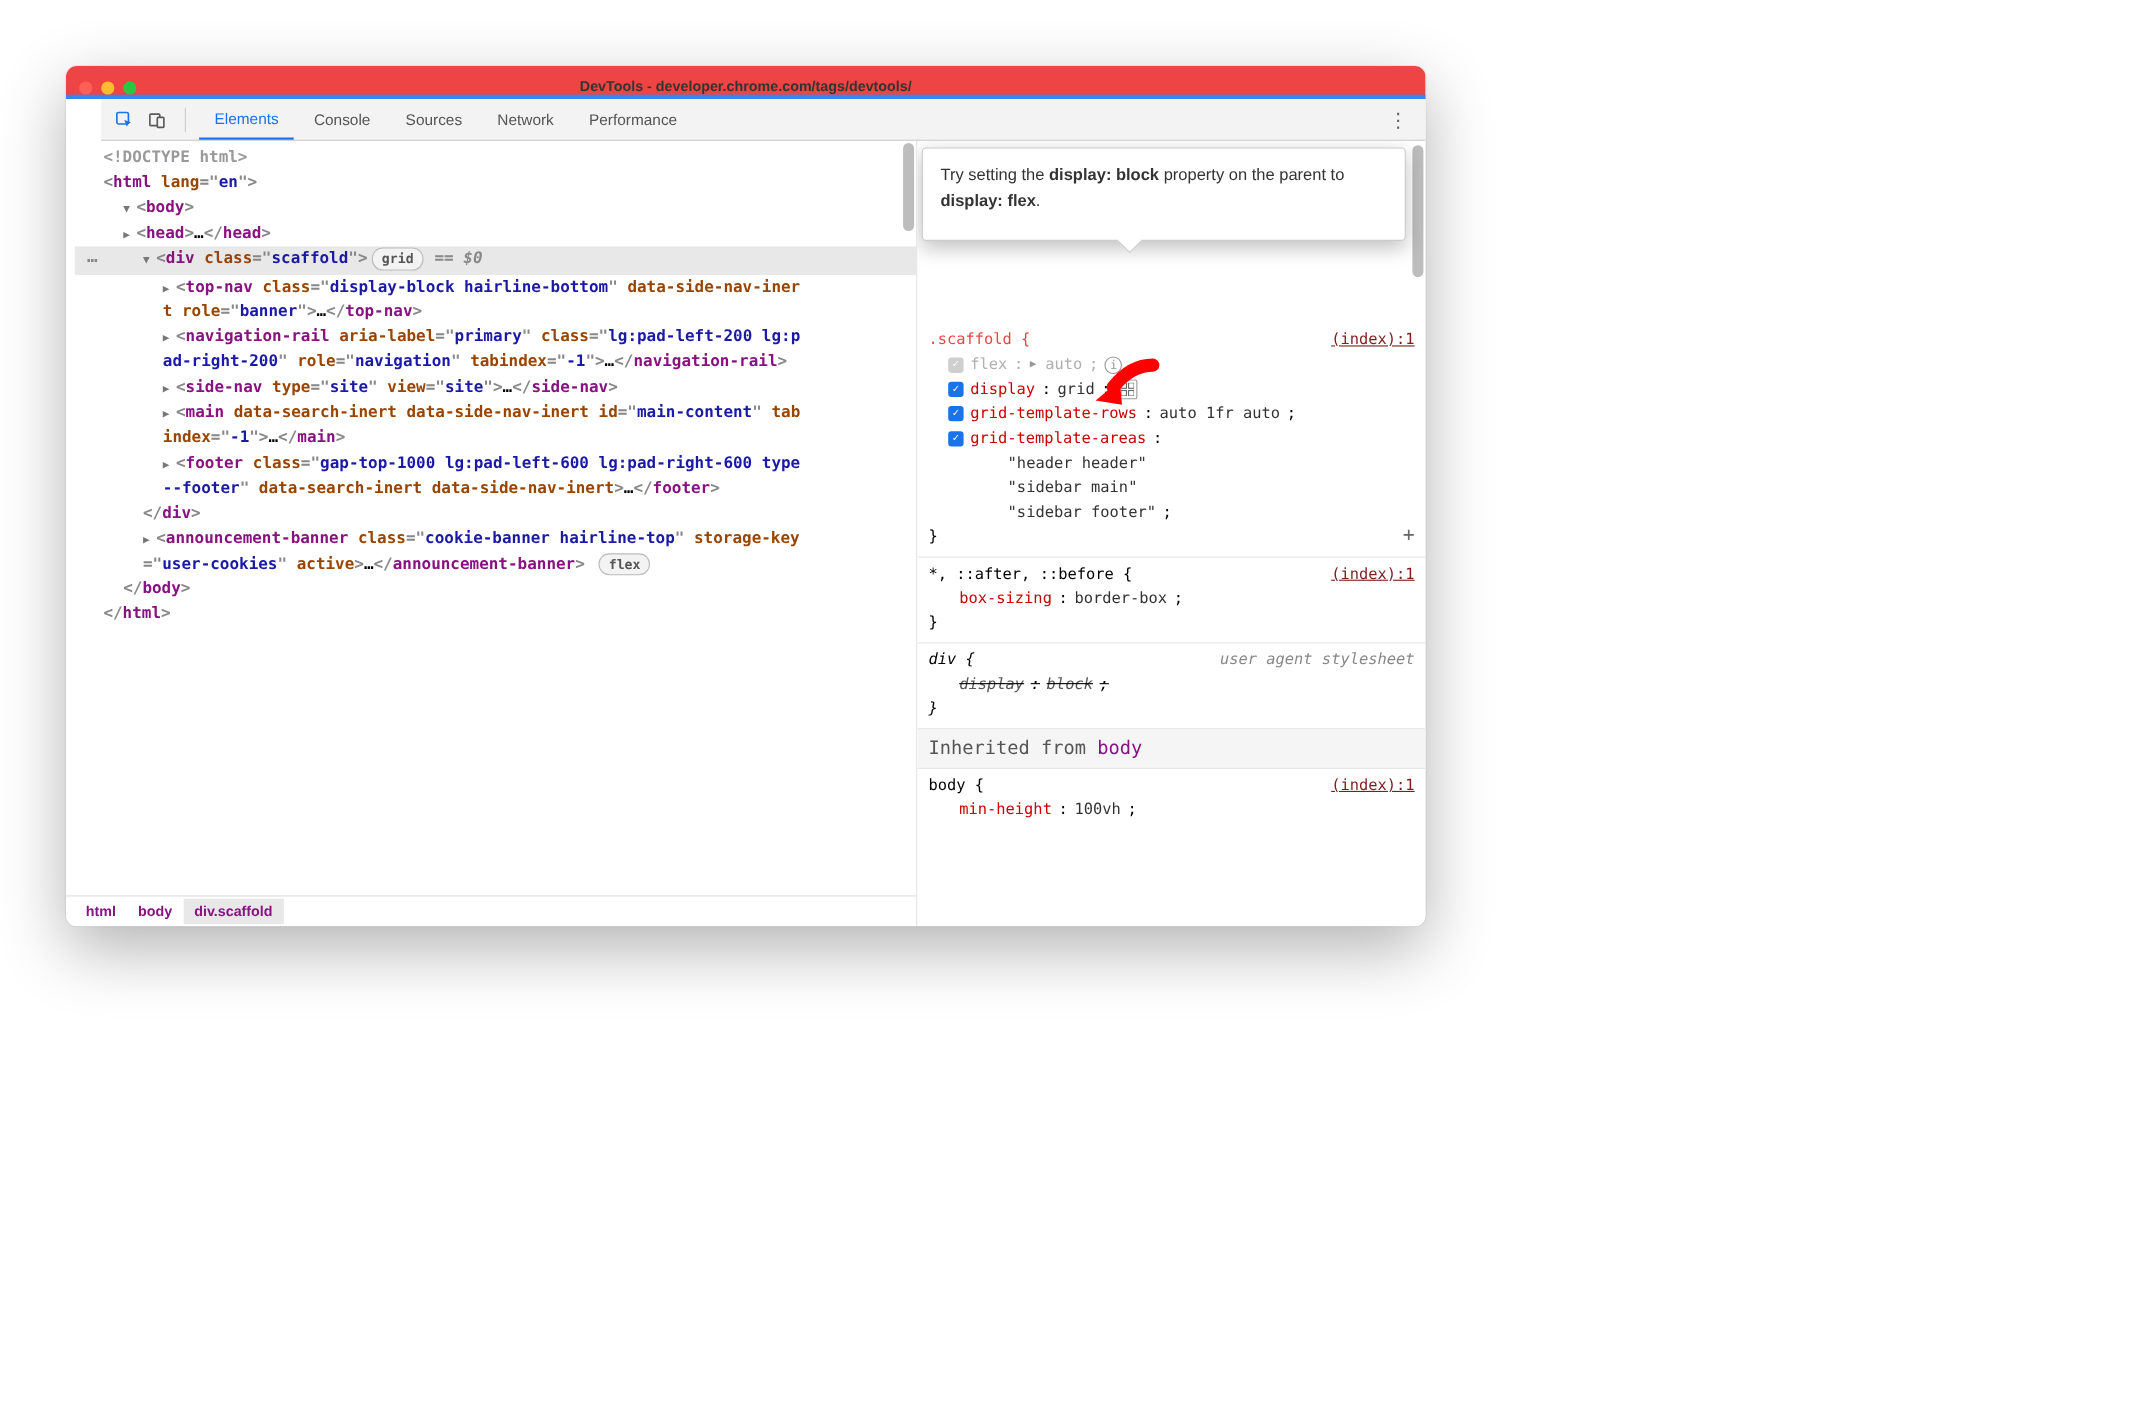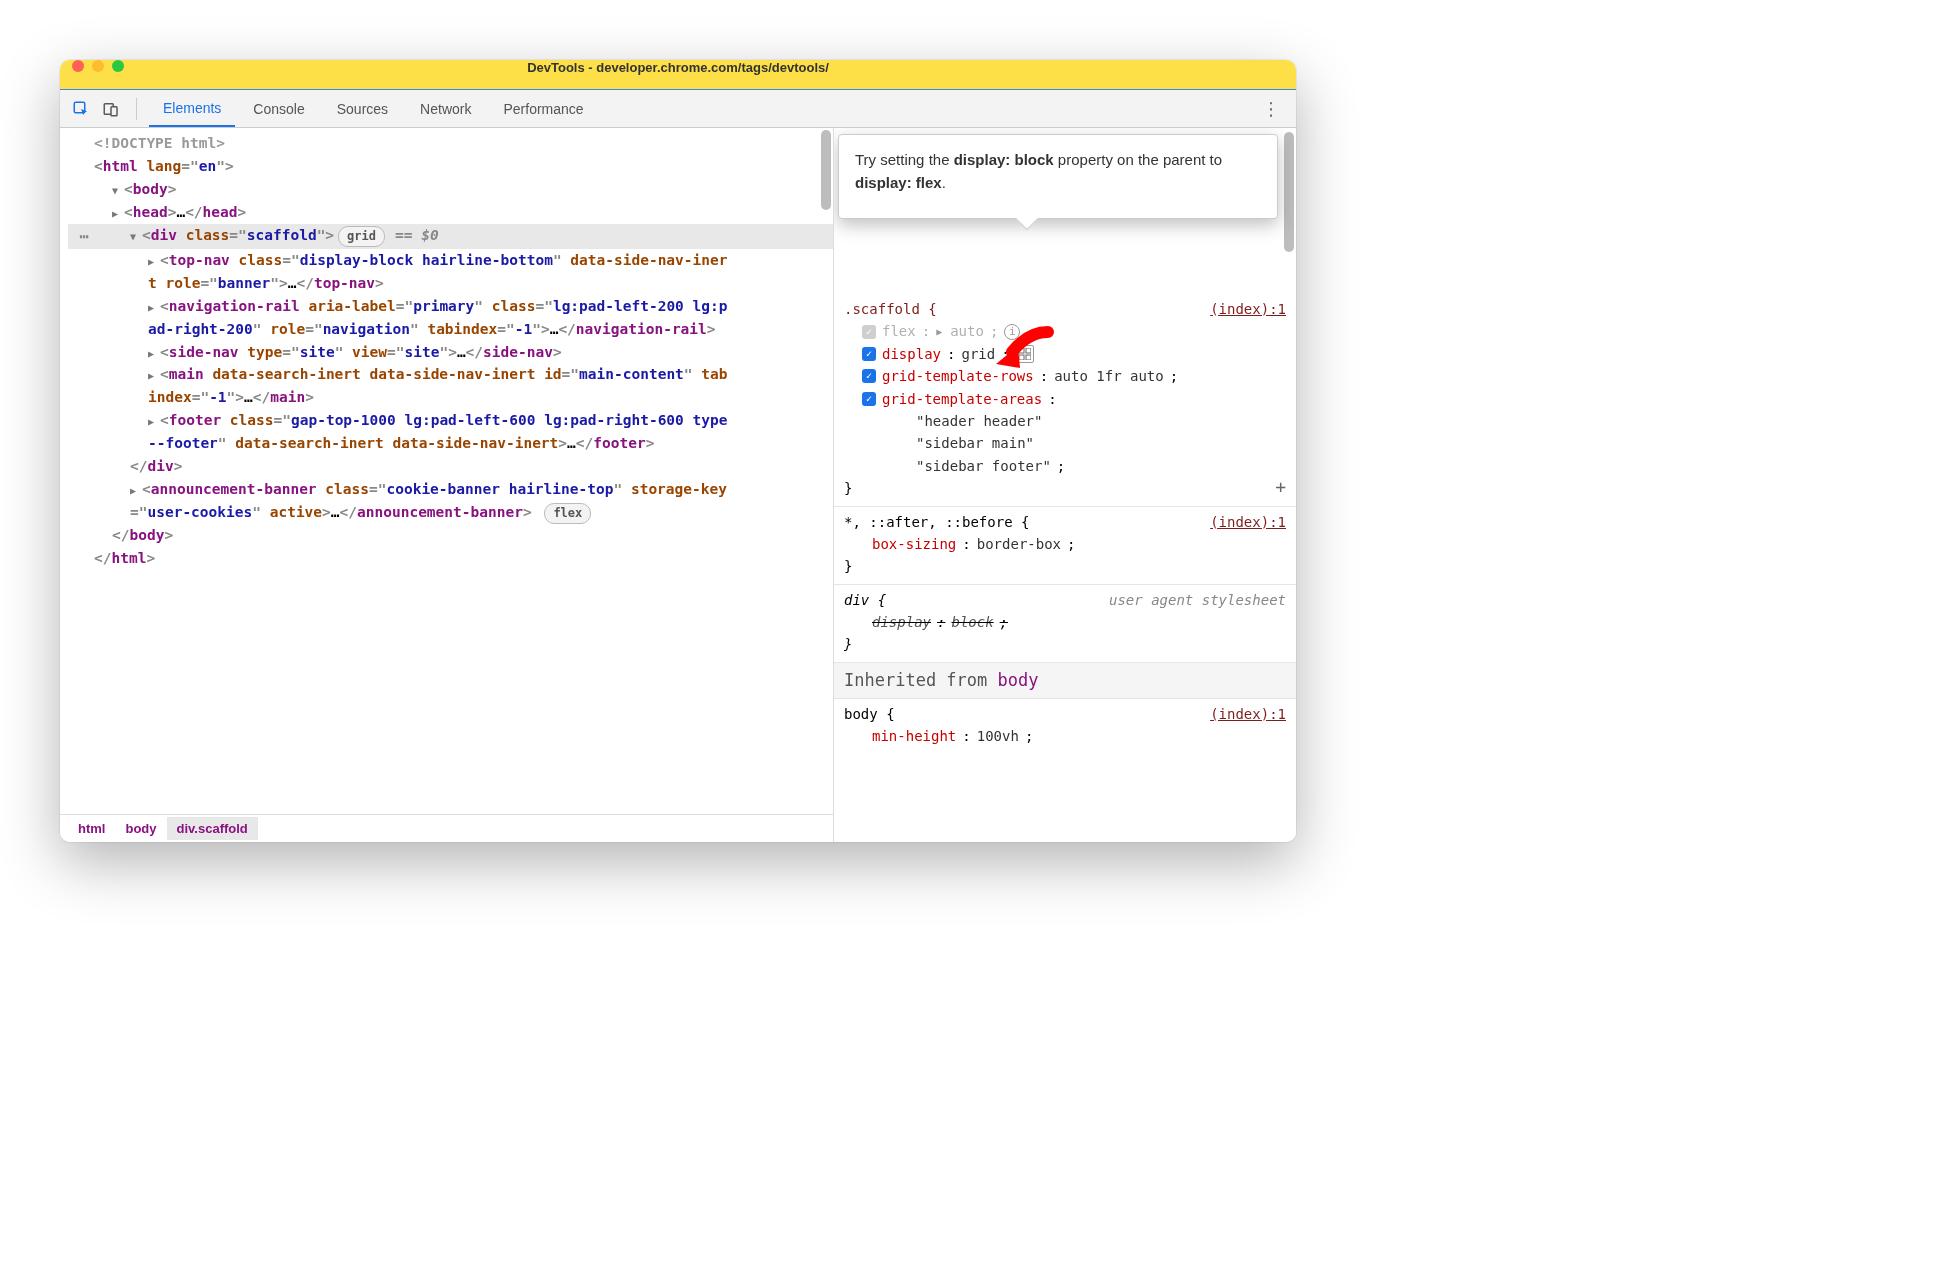--- a/index.html
+++ b/index.html
@@ -12,39 +12,39 @@
 .window {
   width: 1236px; height: 782px;
   background: #fff;
   border-radius: 10px;
   box-shadow: 0 20px 60px rgba(0,0,0,0.3), 0 0 0 1px rgba(0,0,0,0.05);
   overflow: hidden;
   display: flex; flex-direction: column;
   position: relative;
 }
 .titlebar {
-  height: 30px; background: #fde047;
-  display: flex; align-items: flex-start;
-  padding: 0 12px; border-bottom: 1px solid #3b82f6;
+  height: 30px; background: #ef4444;
+  display: flex; align-items: flex-end;
+  padding: 0 12px; border-bottom: 4px solid #3b82f6;
   position: relative;
 }
 .traffic { display: flex; gap: 8px; }
 .dot { width: 12px; height: 12px; border-radius: 50%; }
 .dot.red { background:#ff5f57; }
 .dot.yellow { background:#febc2e; }
 .dot.green { background:#28c840; }
 .titlebar-title {
   position: absolute; left:0; right:0; text-align:center;
   font-size: 13px; font-weight: 600; color:#333;
 }
 .toolbar {
   height: 38px; background:#f3f3f3;
   display:flex; align-items:center;
   border-bottom:1px solid #ccc;
-  padding:0 8px; gap:4px;
+  padding:0 8px; gap:4px;margin-left:32px;
 }
 .tool-icon { width:26px; height:26px; display:flex; align-items:center; justify-content:center; cursor:pointer; color:#5a5a5a;}
 .tool-icon svg { width:18px; height:18px; }
 .toolbar-sep { width:1px; height:22px; background:#ccc; margin:0 8px;}
 .tab { padding: 0 14px; height:100%; display:flex; align-items:center; font-size:14px; color:#555; cursor:pointer;}
 .tab.active { color:#1a73e8; border-bottom:2px solid #1a73e8; font-weight:500;}
 .kebab { margin-left:auto; font-size:18px; color:#666; padding:0 8px; cursor:pointer;}
 
 .panes { flex:1; display:flex; overflow:hidden; }
 .pane-left { flex:1; display:flex; flex-direction:column; background:#fff; border-right:1px solid #ddd; min-width:0;font-weight:bold;}
@@ -228,21 +228,21 @@
         <svg viewBox="0 0 70 60">
             <path d="M60 8 Q40 8 24 28" stroke="#ff0000" stroke-width="12" fill="none" stroke-linecap="round"></path>
             <path d="M8 40 L30 22 L32 44 Z" fill="#ff0000"></path>
           </svg>
       </div>
 
       <div class="styles-scroll">
         <div class="styles">
           <div class="rule" style="padding-top:170px;">
             <div class="sel-line">
-                <span style="color:#7f1d1d;">.scaffold {</span>
+                <span style="color:#ef4444;">.scaffold {</span>
                 <span class="source">(index):1</span>
               </div>
             <div class="prop-row inactive">
               <span class="chk off">✓</span>
               <span class="pname inactive">flex</span>
                 <span>:</span>
               <span class="val-arrow">▶</span>
               <span class="pval inactive">auto</span>
                 <span>;</span>
               <span class="info-icon">i</span>

